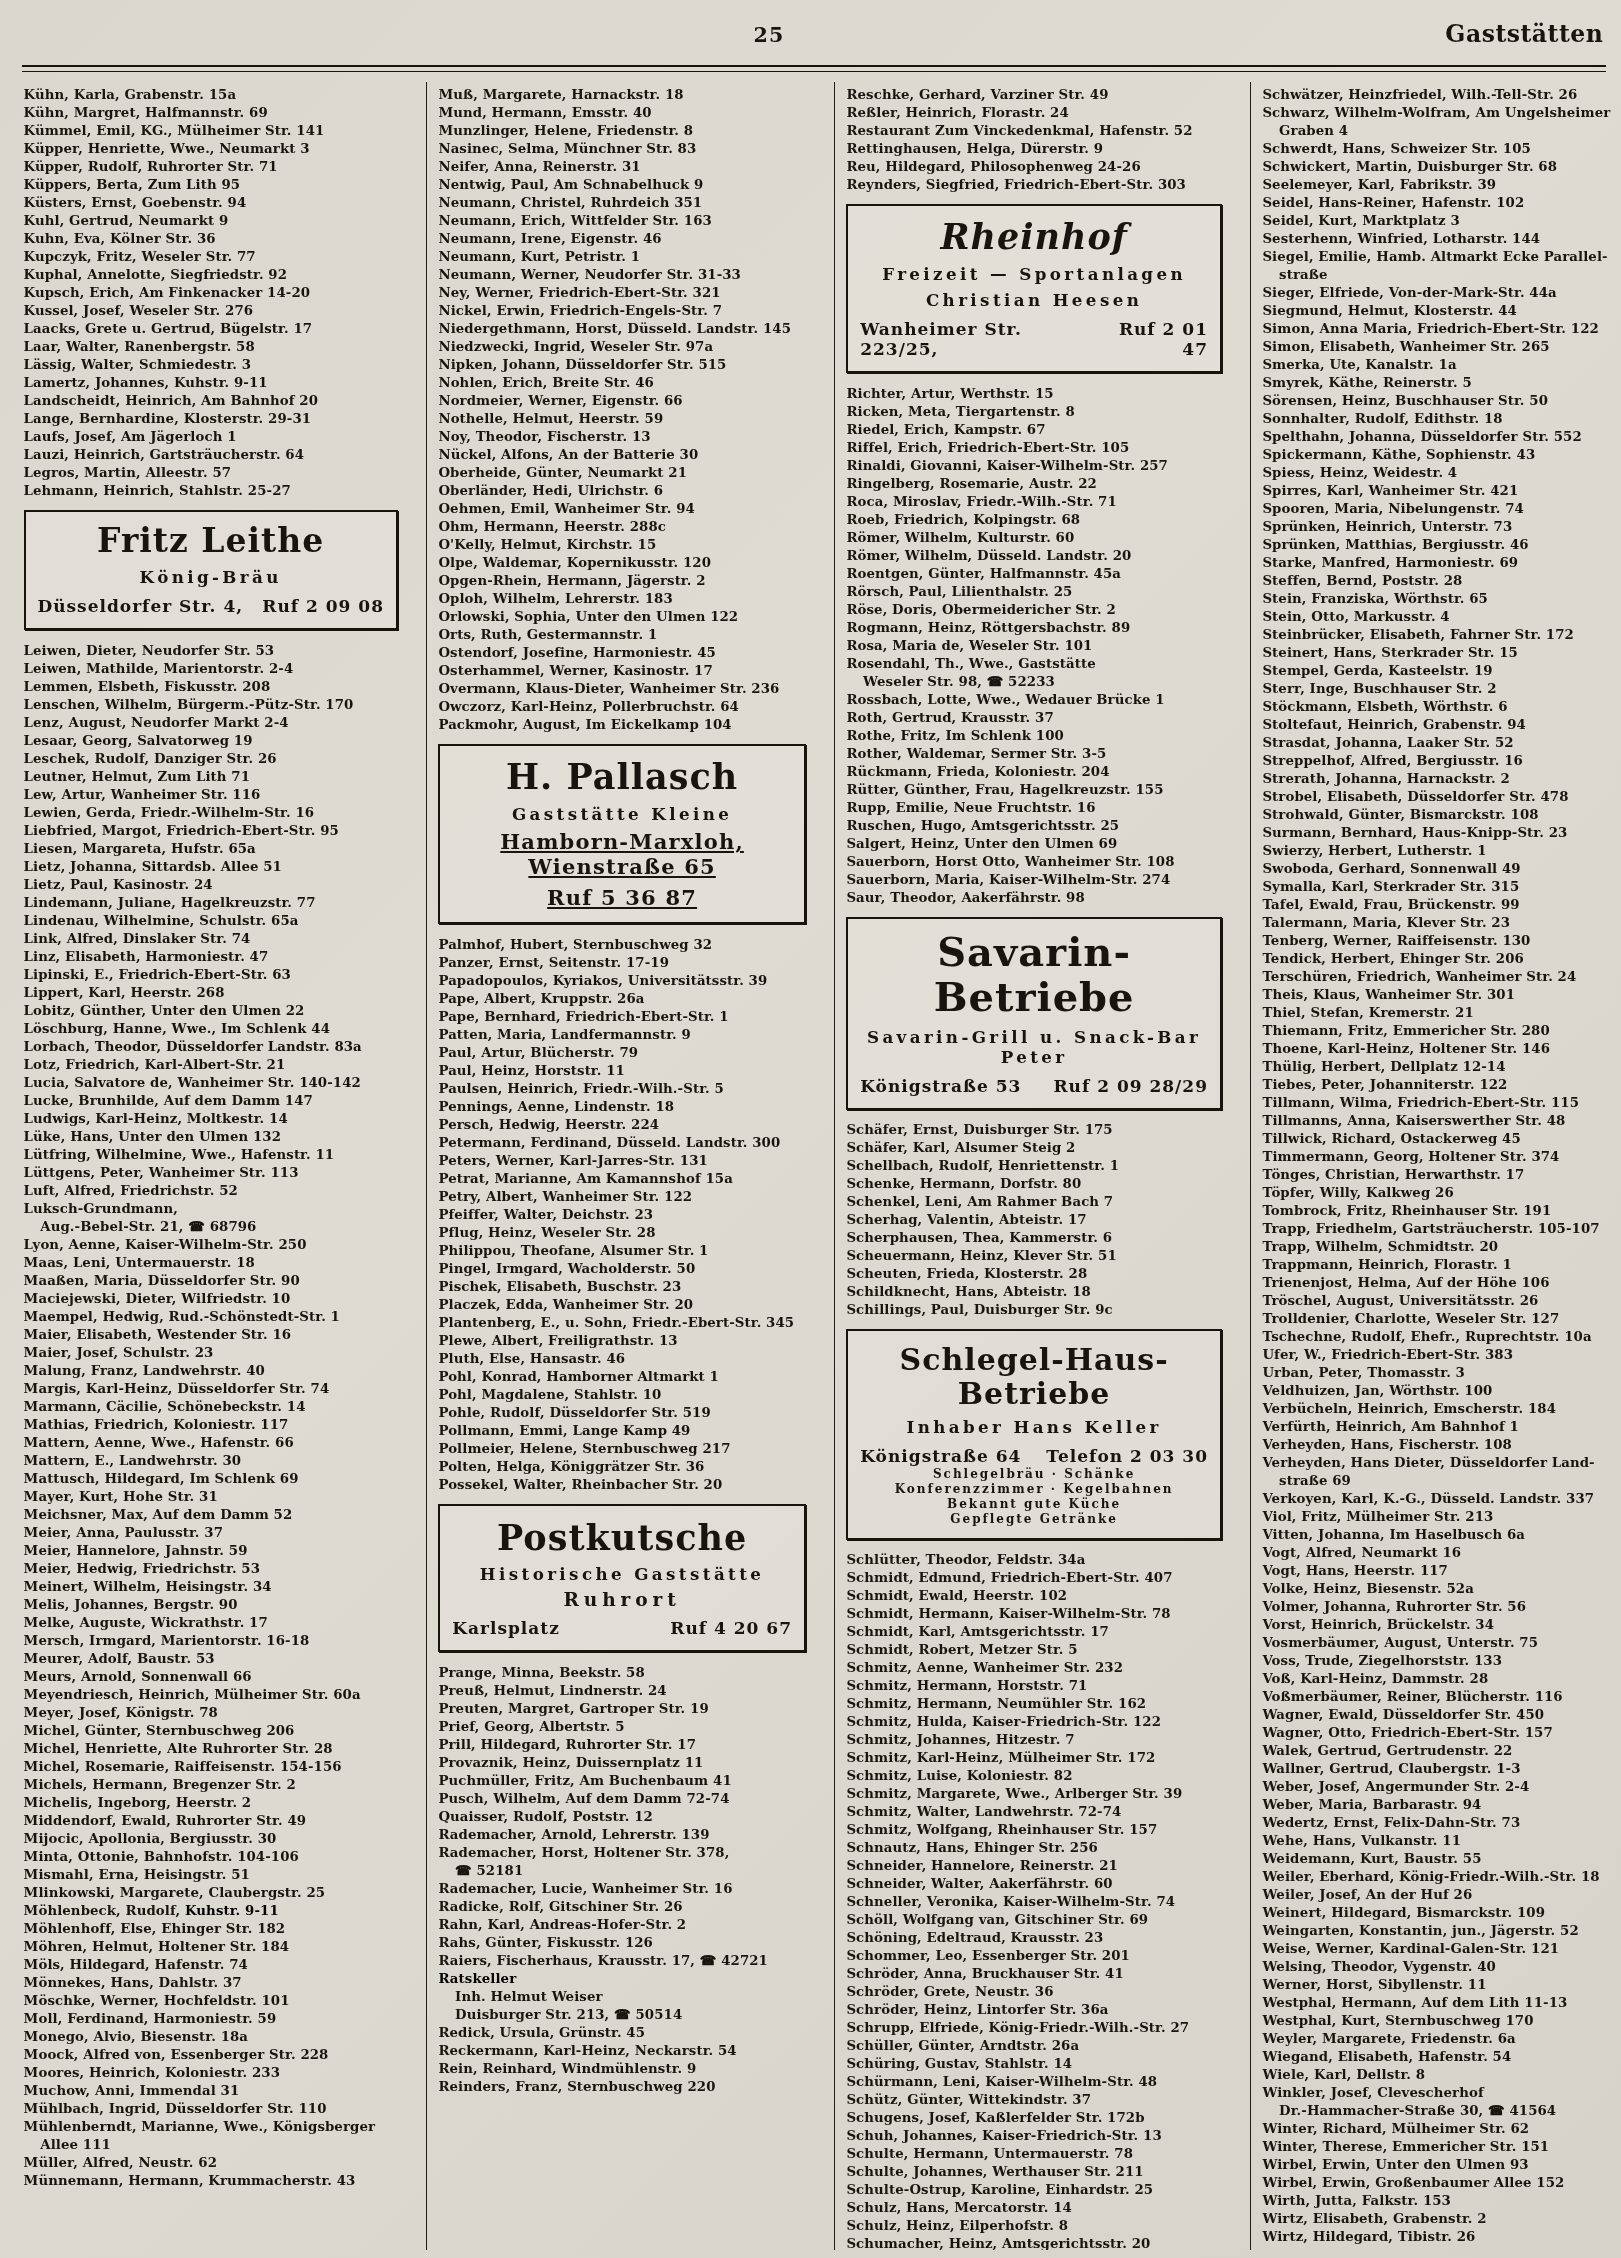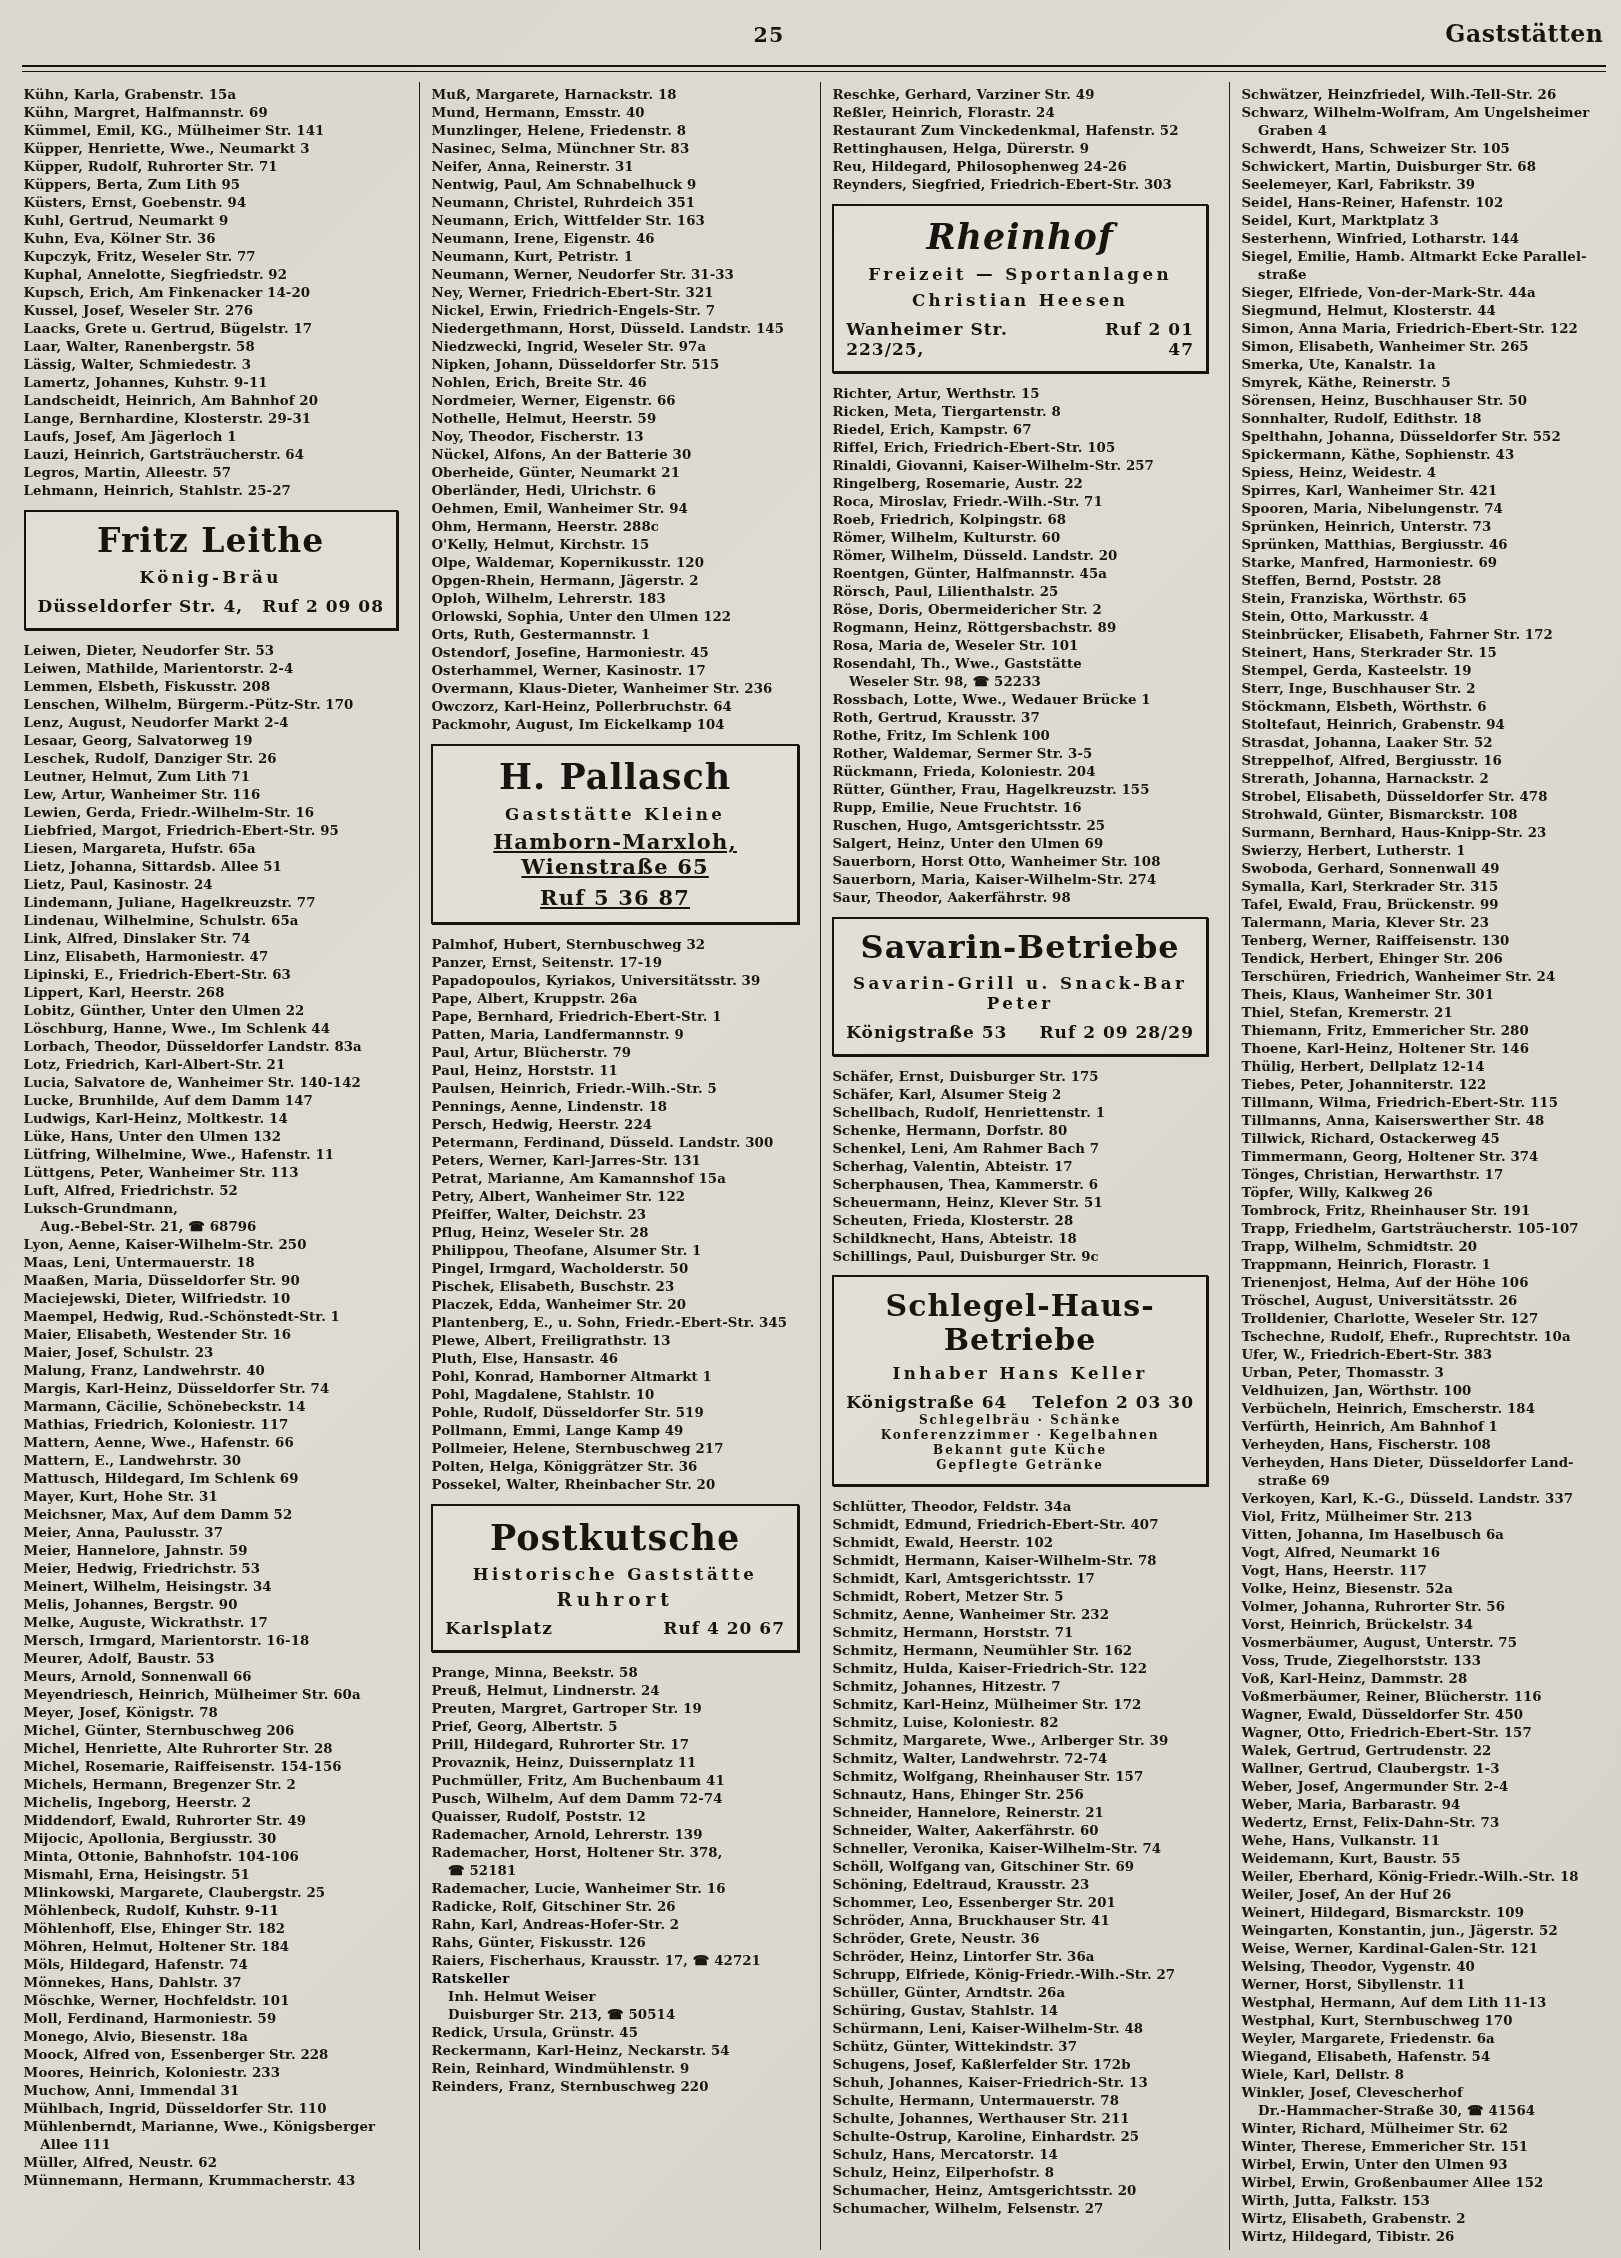--- a/index.html
+++ b/index.html
@@ -12,21 +12,21 @@
     position:relative;
   }
   .page{position:absolute;inset:0;}
   .pagehead{position:absolute;top:17.6px;left:21.6px;right:15.7px;height:41px;}
   .pagenum{position:absolute;left:732px;top:5.9px;font-size:20.6px;font-weight:700;letter-spacing:1px;}
   .section{position:absolute;right:2px;top:2px;font-size:23.5px;font-weight:700;letter-spacing:0.5px;}
   .rule{position:absolute;top:65px;left:21.6px;width:1584px;height:3.9px;
         border-top:2.5px solid #17140f;border-bottom:1px solid #17140f;}
   .cols{
     position:absolute;top:82px;left:21.6px;width:1584px;height:2168px;
-    display:grid;grid-template-columns:388px 392px 400px 404px;column-gap:9px;
+    display:grid;grid-template-columns:388px 392px 400px 404px;column-gap:16px;
   }
   .col{padding:3.9px 9.8px 0 2px;overflow:hidden;}
   .col + .col{border-left:1.5px solid #221e18;padding-left:11.8px;}
   .entry{
     font-size:13.3px;line-height:18px;font-weight:700;
     white-space:pre-line;
     padding-left:16.7px;text-indent:-16.7px;
     letter-spacing:0.1px;
   }
   .entry b{font-weight:700;color:#000;}
@@ -325,21 +325,21 @@
         <div class="entry">Rother, Waldemar, Sermer Str. 3-5</div>
         <div class="entry">Rückmann, Frieda, Koloniestr. 204</div>
         <div class="entry">Rütter, Günther, Frau, Hagelkreuzstr. 155</div>
         <div class="entry">Rupp, Emilie, Neue Fruchtstr. 16</div>
         <div class="entry">Ruschen, Hugo, Amtsgerichtsstr. 25</div>
         <div class="entry">Salgert, Heinz, Unter den Ulmen 69</div>
         <div class="entry">Sauerborn, Horst Otto, Wanheimer Str. 108</div>
         <div class="entry">Sauerborn, Maria, Kaiser-Wilhelm-Str. 274</div>
         <div class="entry">Saur, Theodor, Aakerfährstr. 98</div>
         <div class="ad">
-          <div class="t" style="font-size: 32px;">Savarin-Betriebe</div>
+          <div class="t" style="font-size: 40px;">Savarin-Betriebe</div>
           <div class="s">Savarin-Grill u. Snack-Bar Peter</div>
           <div class="split">
             <span class="l">Königstraße 53</span>
             <span class="r">Ruf 2 09 28/29</span>
           </div>
         </div>
         <div class="entry">Schäfer, Ernst, Duisburger Str. 175</div>
         <div class="entry">Schäfer, Karl, Alsumer Steig 2</div>
         <div class="entry">Schellbach, Rudolf, Henriettenstr. 1</div>
         <div class="entry">Schenke, Hermann, Dorfstr. 80</div>

